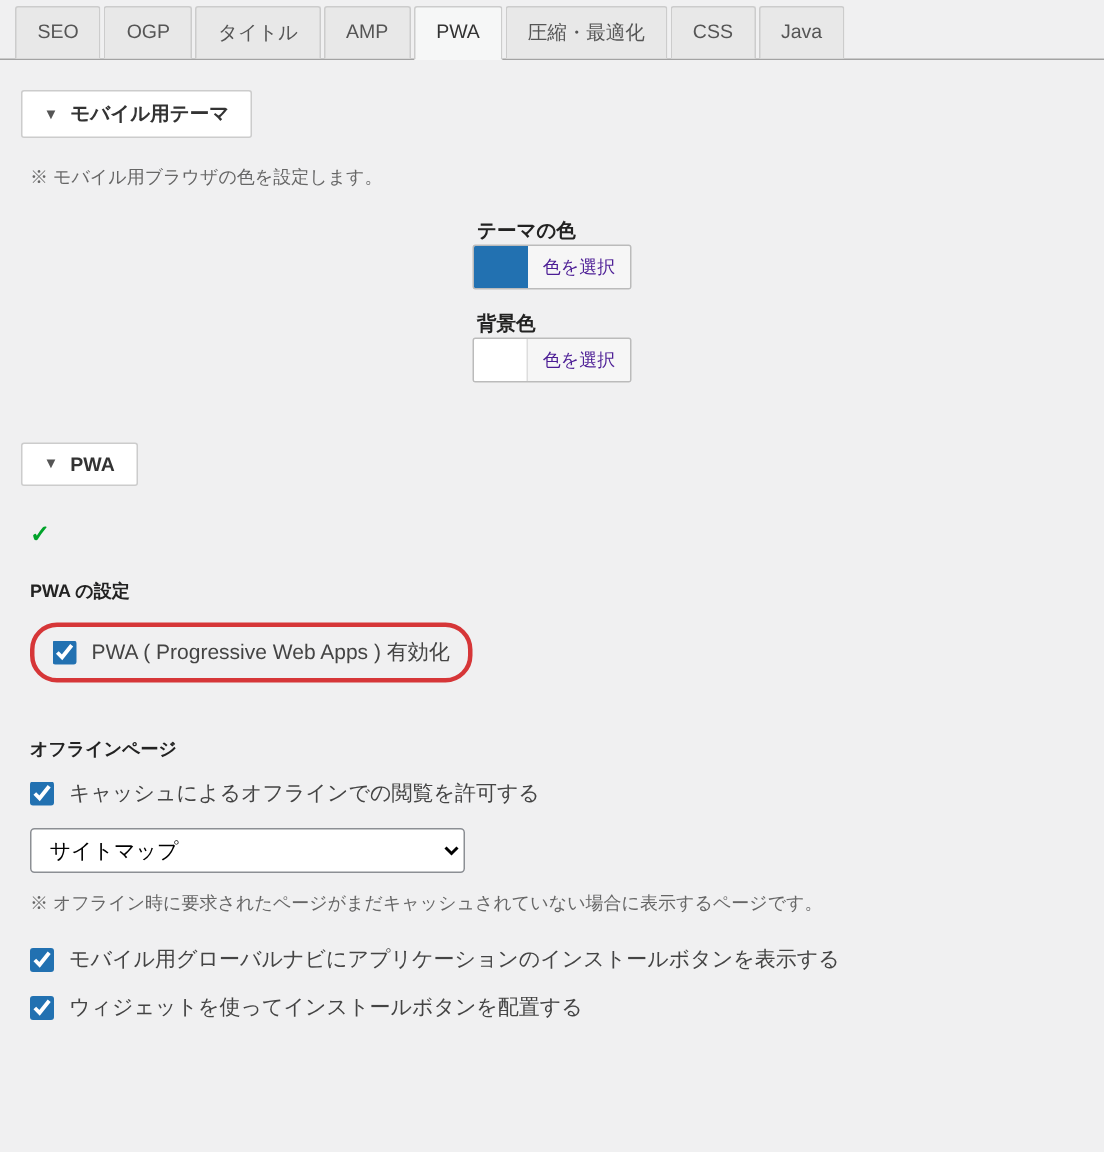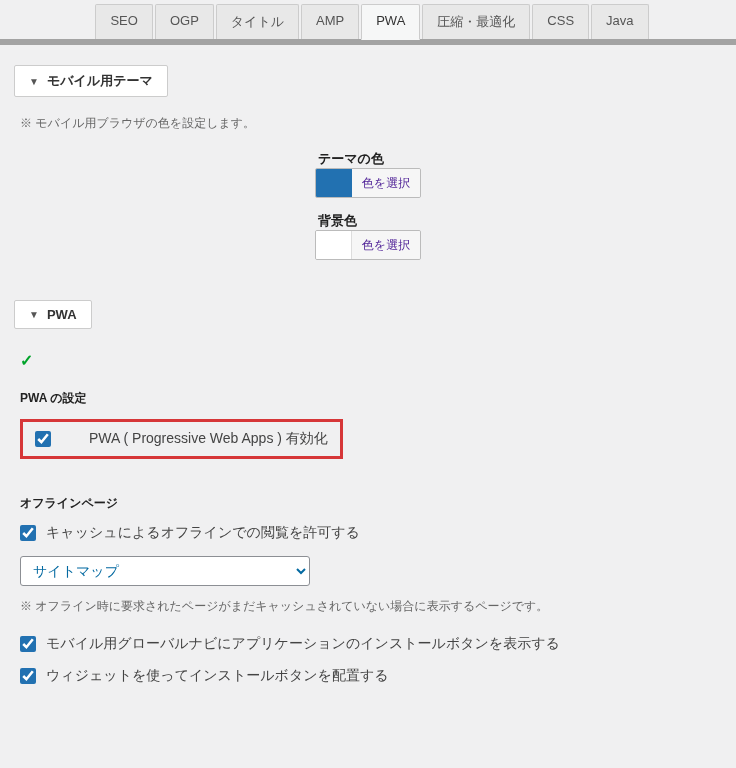--- a/index.html
+++ b/index.html
@@ -10,22 +10,21 @@
     body {
       font-family: -apple-system, BlinkMacSystemFont, "Segoe UI", "Hiragino Sans", "Meiryo", sans-serif;
       font-size: 13px;
       color: #444;
       background: #f0f0f1;
       width: 736px;
     }
     .tabs {
       display: flex;
       background: #f0f0f1;
-      border-bottom: 6px solid #a3a3a3;
-      justify-content: center;
+      border-bottom: 1px solid #a3a3a3;
     }
     .tab {
       padding: 8px 14px;
       background: #e8e8e8;
       border: 1px solid #ccc;
       border-bottom: none;
       margin-right: 2px;
       margin-top: 4px;
       cursor: pointer;
       color: #555;
@@ -127,26 +126,25 @@
     }
     .sub-heading {
       font-weight: 700;
       color: #222;
       font-size: 12px;
       margin-bottom: 12px;
       margin-top: 20px;
     }
     .highlight-box {
       border: 3px solid #d63638;
-      border-radius: 0;
+      border-radius: 18px;
       padding: 8px 12px;
       display: inline-flex;
       align-items: center;
       margin-bottom: 16px;
-      gap: 28px;
     }
     .checkbox-row {
       display: flex;
       align-items: center;
       margin-bottom: 14px;
     }
     input[type="checkbox"] {
       width: 16px;
       height: 16px;
       margin-right: 10px;
@@ -160,21 +158,21 @@
     .select-row {
       margin-bottom: 12px;
     }
     select {
       width: 290px;
       padding: 5px 8px;
       border: 1px solid #8c8f94;
       border-radius: 3px;
       background: #fff;
       font-size: 14px;
-      color: #0369a1;
+      color: #000000;
       cursor: pointer;
     }
     .offline-note {
       color: #666;
       font-size: 12px;
       margin-bottom: 20px;
     }
   </style>
 </head>
 <body>

